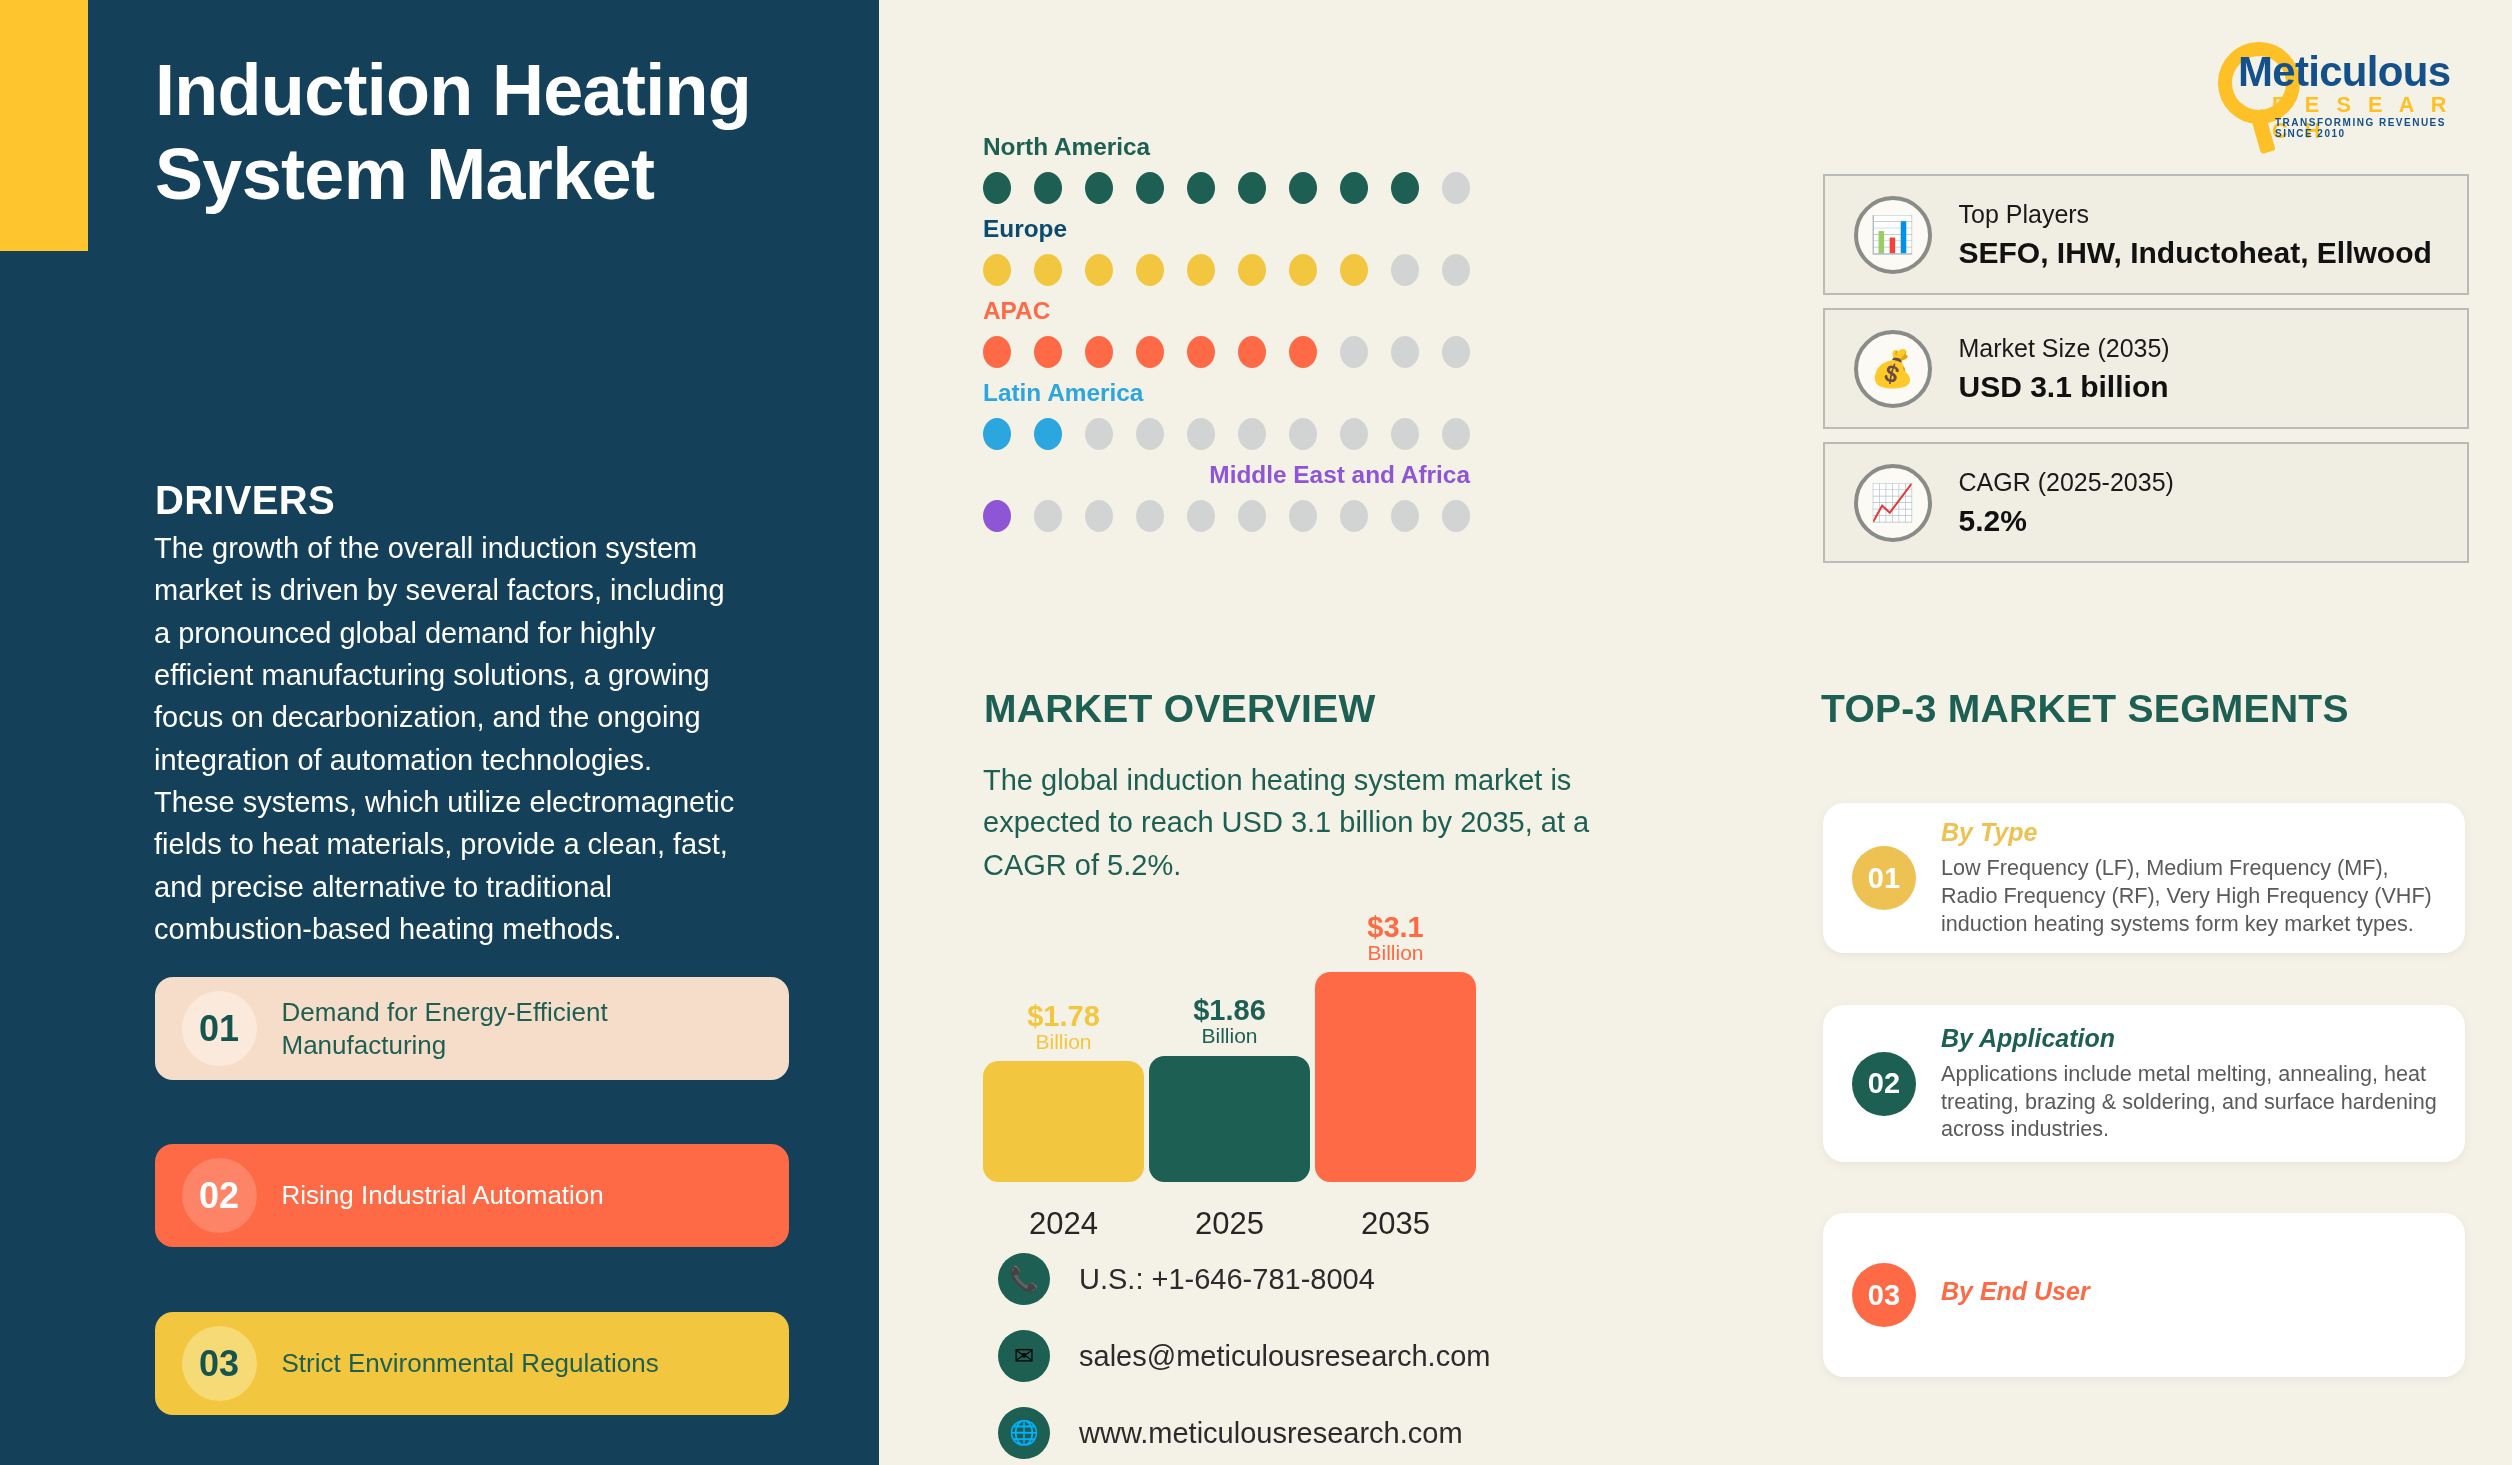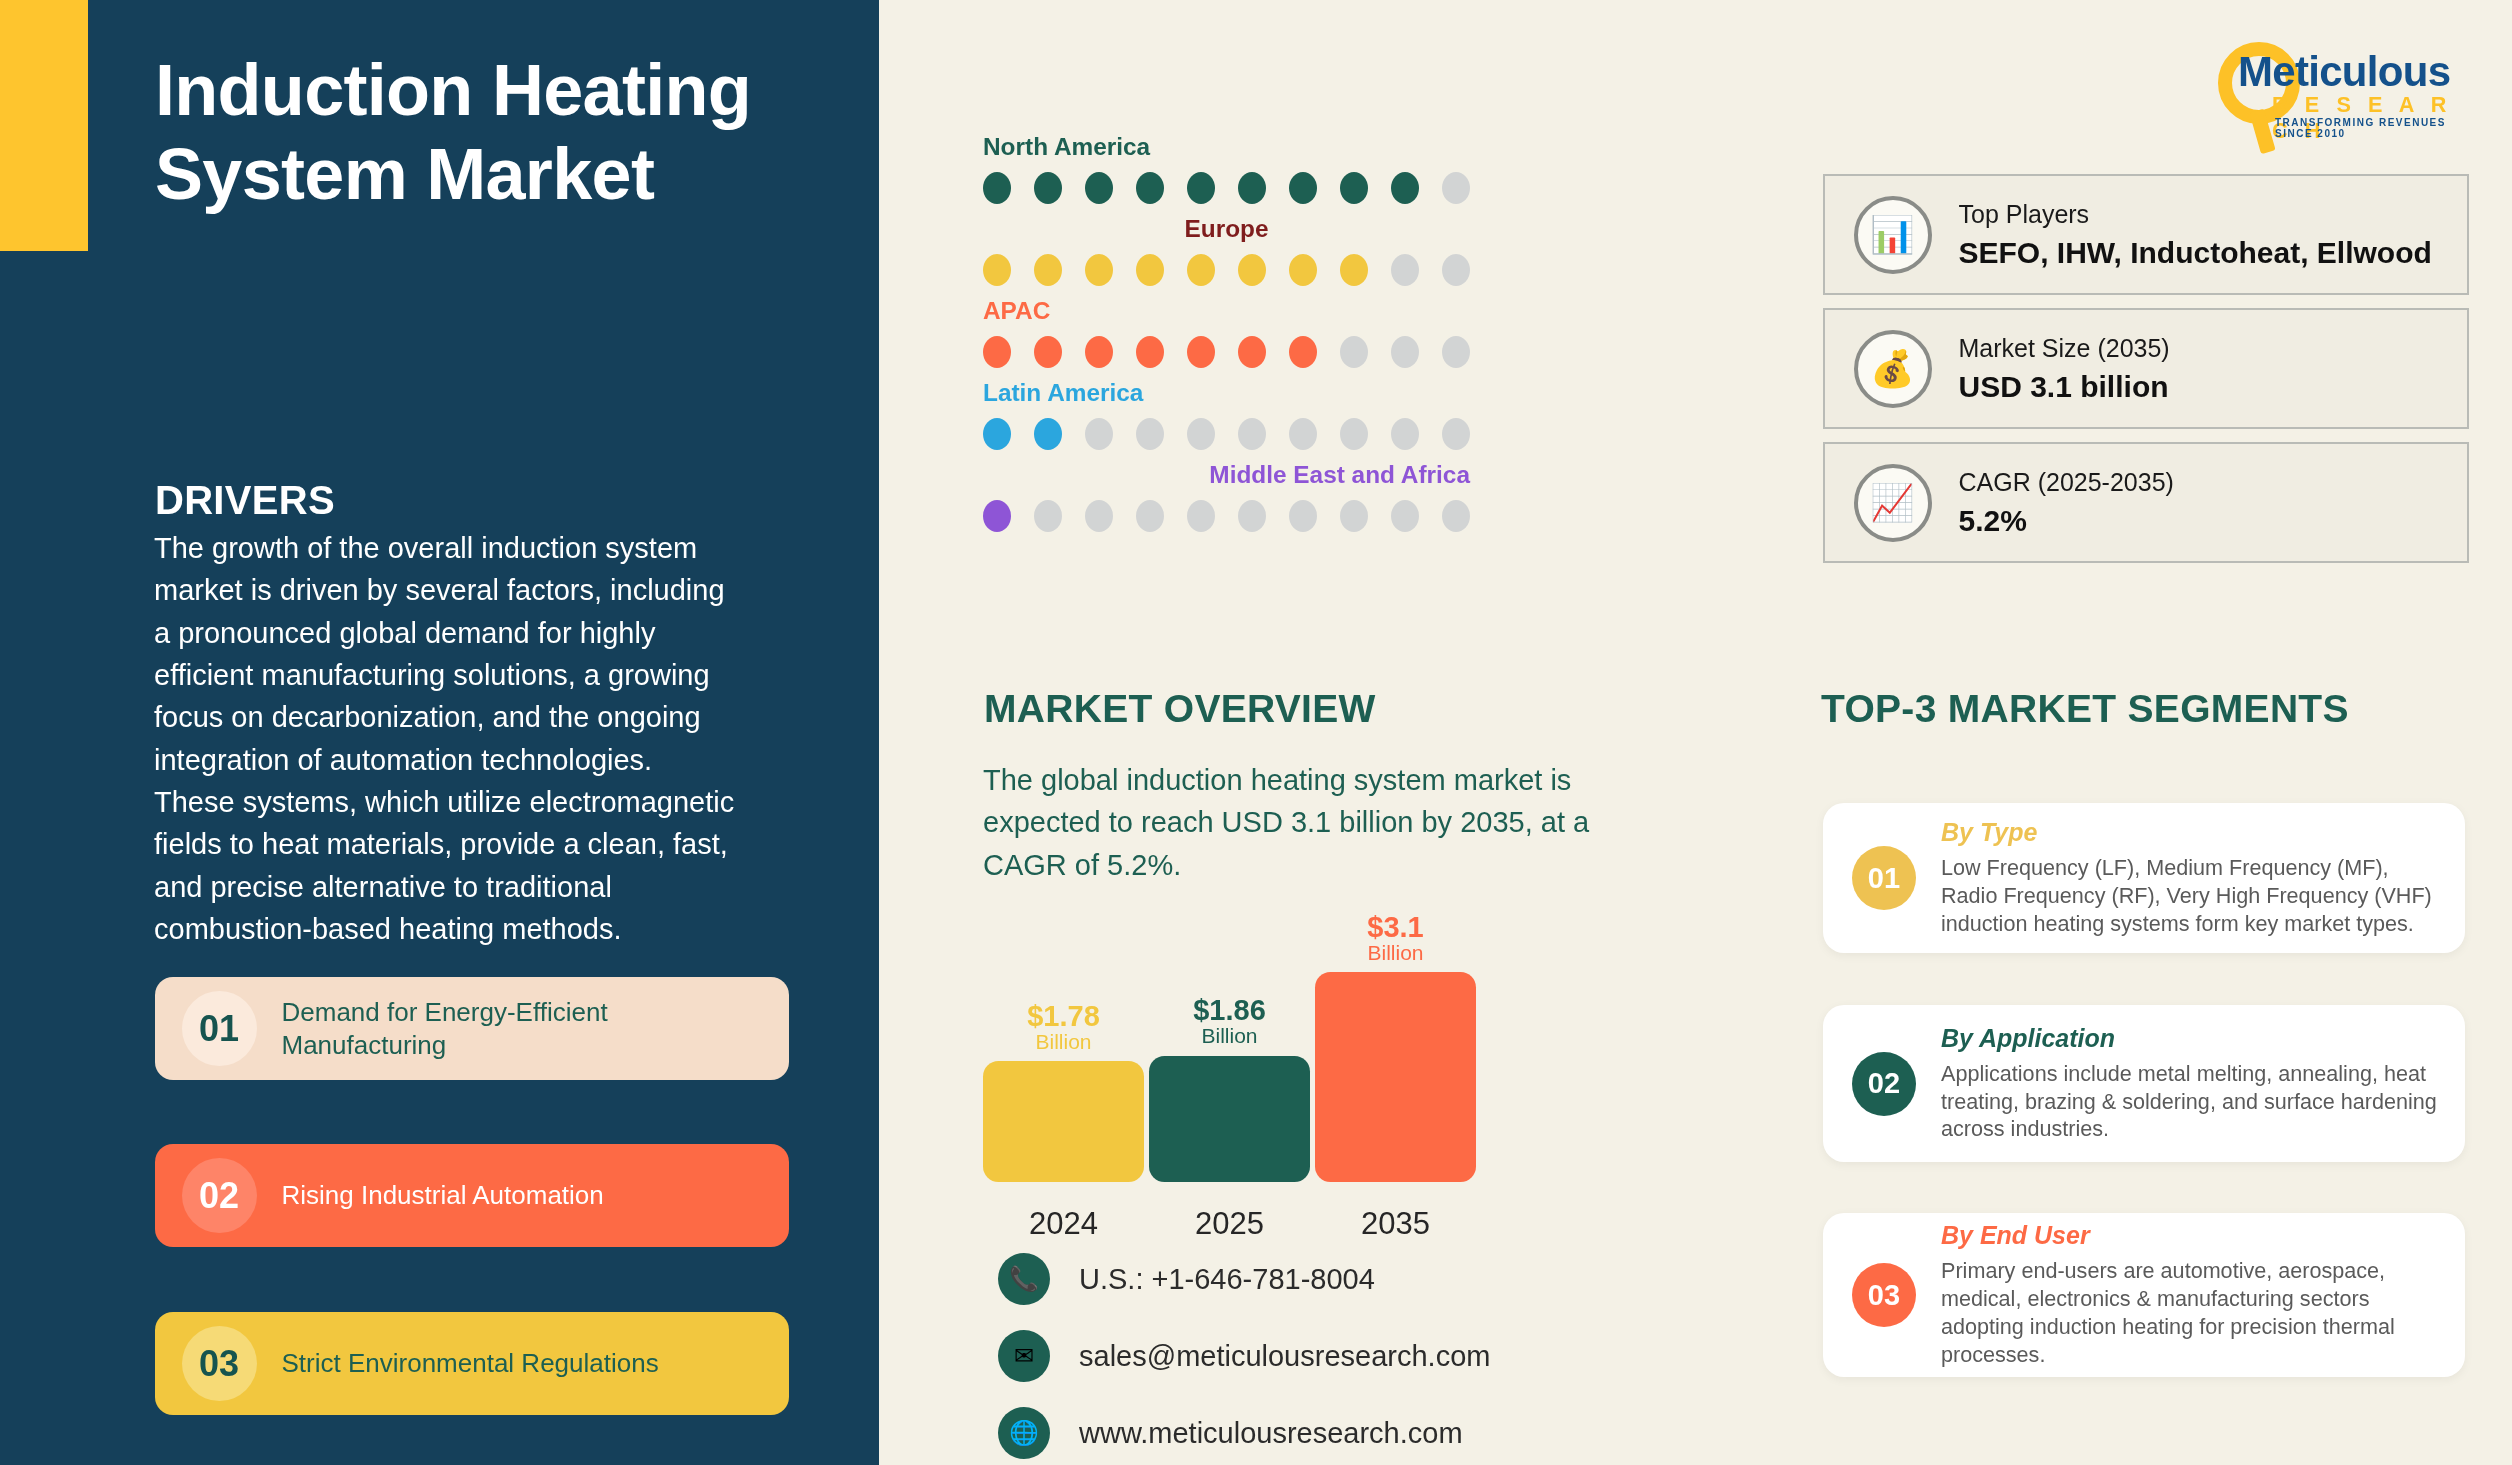--- a/index.html
+++ b/index.html
@@ -170,21 +170,21 @@
           <div class="dot" style="background: rgb(29, 95, 82);"></div>
           <div class="dot" style="background: rgb(29, 95, 82);"></div>
           <div class="dot" style="background: rgb(29, 95, 82);"></div>
           <div class="dot" style="background: rgb(29, 95, 82);"></div>
           <div class="dot" style="background: rgb(29, 95, 82);"></div>
           <div class="dot" style="background: rgb(29, 95, 82);"></div>
           <div class="dot"></div>
         </div>
       </div>
       <div class="region" style="top: 215px;">
-        <div class="rname" style="color: #7f1d1d; text-align: center;">Europe</div>
+        <div class="rname" style="color: #0c4a6e;">Europe</div>
         <div class="dots">
           <div class="dot" style="background: rgb(242, 199, 63);"></div>
           <div class="dot" style="background: rgb(242, 199, 63);"></div>
           <div class="dot" style="background: rgb(242, 199, 63);"></div>
           <div class="dot" style="background: rgb(242, 199, 63);"></div>
           <div class="dot" style="background: rgb(242, 199, 63);"></div>
           <div class="dot" style="background: rgb(242, 199, 63);"></div>
           <div class="dot" style="background: rgb(242, 199, 63);"></div>
           <div class="dot" style="background: rgb(242, 199, 63);"></div>
           <div class="dot"></div>
@@ -310,19 +310,18 @@
         <div class="sbadge" style="background: rgb(29, 95, 82);">02</div>
         <div class="sbody">
           <div class="stitle" style="color: rgb(29, 95, 82);">By Application</div>
           <div class="sdesc">Applications include metal melting, annealing, heat treating, brazing &amp; soldering, and surface hardening across industries.</div>
         </div>
       </div>
       <div class="seg" style="top: 1213px; min-height: 164px;">
         <div class="sbadge" style="background: rgb(253, 106, 69);">03</div>
         <div class="sbody">
           <div class="stitle" style="color: rgb(253, 106, 69);">By End User</div>
-          <div class="sdesc">Primary end-users are automotive, aerospace, medical, electronics &amp; manufacturing sectors adopting induction heating for precision thermal processes.</div>
         </div>
       </div>
     </div>
 
 </div>
 
 
 </body></html>

